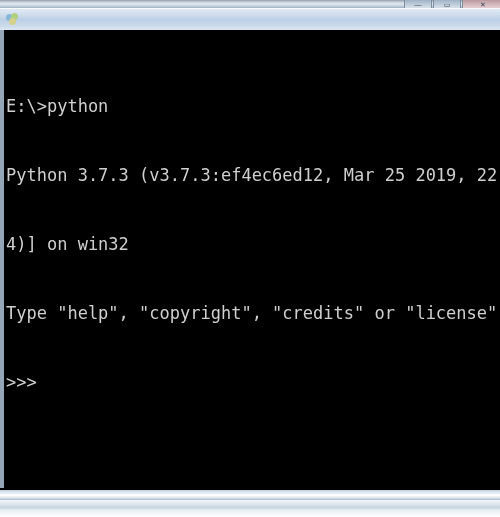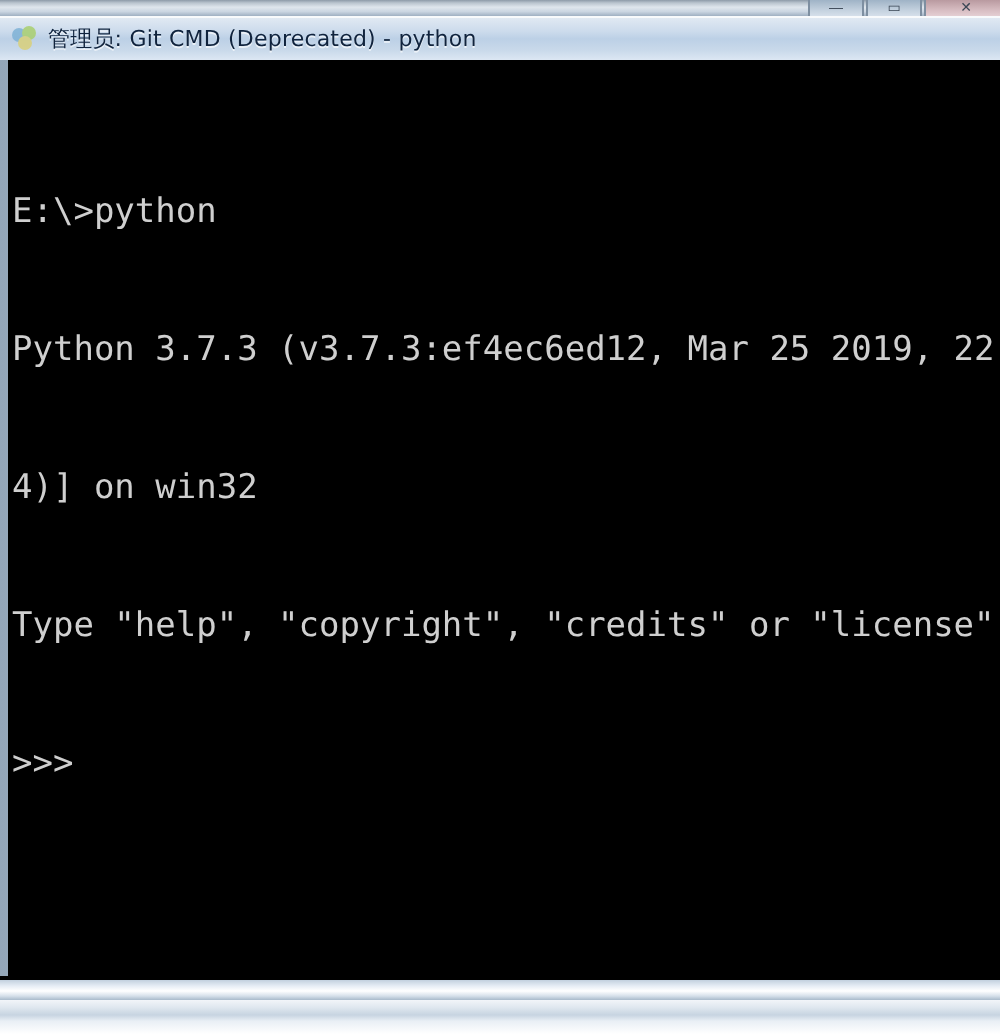--- a/index.html
+++ b/index.html
@@ -240,21 +240,20 @@
         </div>
       </div>
     </div>
 
     <div class="titlebar">
       <div class="title-icon">
         <span class="leaf a"></span>
         <span class="leaf b"></span>
         <span class="leaf c"></span>
       </div>
-      <span class="title-text">管理员: Git CMD (Deprecated) - python</span>
     </div>
 
     <div class="window-frame"></div>
 
     <div class="console-surface">
       <div class="console-text">
         <div class="console-line">E:\&gt;python</div>
         <div class="console-line">Python 3.7.3 (v3.7.3:ef4ec6ed12, Mar 25 2019, 22:22:05</div>
         <div class="console-line">4)] on win32</div>
         <div class="console-line">Type "help", "copyright", "credits" or "license" for m</div>

